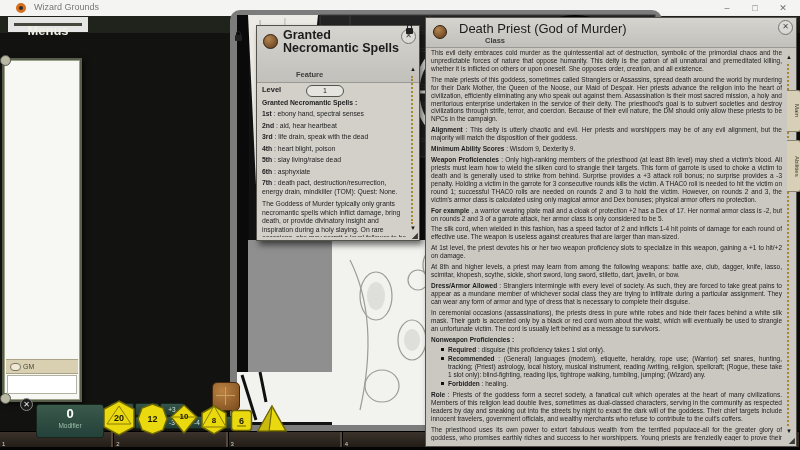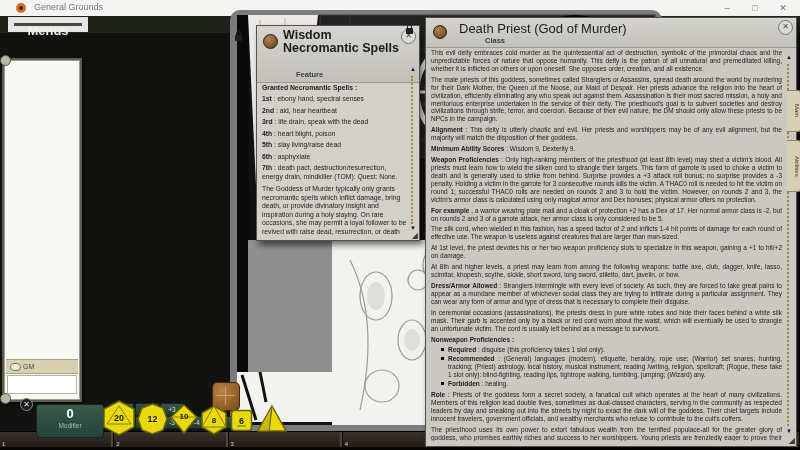--- a/index.html
+++ b/index.html
@@ -97,21 +97,21 @@
 
   b{font-weight:bold;}
 </style>
 </head>
 <body>
 
 <div id="stage">
 
   <div class="abs titlebar">
     <div class="abs fg-logo"></div>
-    <div class="abs fg-title">General Grounds</div>
+    <div class="abs fg-title">Wizard Grounds</div>
     <div class="abs winctl" style="right:62px;">–</div>
     <div class="abs winctl" style="right:34px;">□</div>
     <div class="abs winctl" style="right:6px;">✕</div>
   </div>
 
   <div class="abs tabsrow">
     <div class="abs navtab" style="left:8px;width:80px;">Menus</div>
   </div>
 
   <svg class="abs" style="left:230px;top:10px;z-index:1;" width="432" height="422" viewBox="0 0 432 422">
@@ -258,26 +258,30 @@
       </div>
     <div class="hotslot">
         <span class="hotnum">7</span>
       </div>
   </div>
   <div class="abs blackstrip"></div>
 
   <div class="abs fgwin spellswin">
     <div class="fghead spellshead">
       <div class="abs sphere" style="left:6px;top:8px;"></div>
-      <div class="sp-title">Wisdom Necromantic Spells</div>
+      <div class="sp-title">Granted Necromantic Spells</div>
       <div class="sp-sub">Feature</div>
       <div class="abs lock" style="right:22px;top:9px;"></div>
       <div class="abs closex" style="right:3px;top:3px;">✕</div>
     </div>
     <div class="sp-body">
+      <div class="levelrow">
+        <span class="levellbl">Level</span>
+        <span class="levelpill">1</span>
+      </div>
       <div class="sprow"><b>Granted Necromantic Spells :</b></div>
       <div class="sprow"><b>1st</b><span> : ebony hand, spectral senses</span></div>
       <div class="sprow"><b>2nd</b><span> : aid, hear heartbeat</span></div>
       <div class="sprow"><b>3rd</b><span> : life drain, speak with the dead</span></div>
       <div class="sprow"><b>4th</b><span> : heart blight, poison</span></div>
       <div class="sprow"><b>5th</b><span> : slay living/raise dead</span></div>
       <div class="sprow"><b>6th</b><span> : asphyxiate</span></div>
       <div class="sprow"><b>7th</b><span> : death pact, destruction/resurrection, energy drain, mindkiller (TOM): Quest: None.</span></div>
       <div class="spfoot">The Goddess of Murder typically only grants necromantic spells which inflict damage, bring death, or provide divinatory insight and inspiration during a holy slaying. On rare occasions, she may permit a loyal follower to be revived with raise dead, resurrection, or death pact.</div>
     </div>

